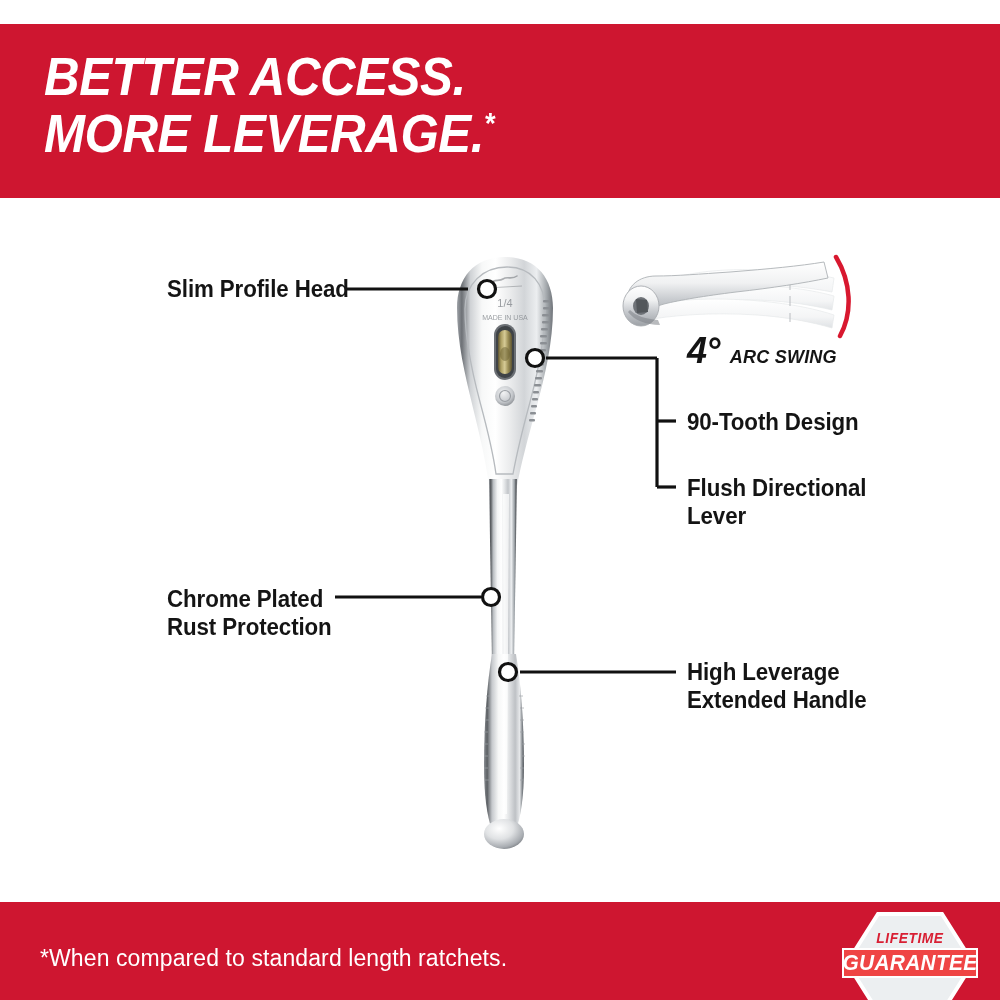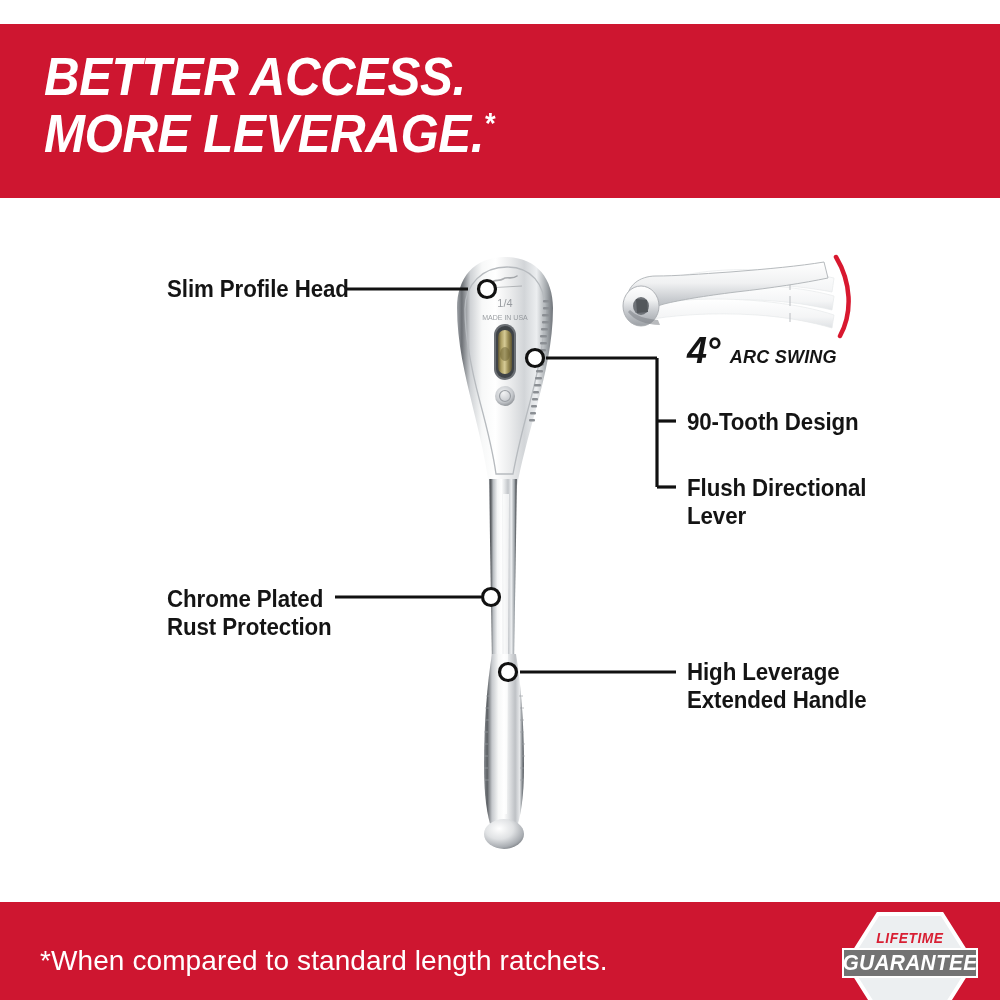--- a/index.html
+++ b/index.html
@@ -59,21 +59,21 @@
   }
 
   
   #footnote {
     position: absolute;
     left: 40px;
     top: 921px;
     color: #ffffff;
     font-family: "Liberation Sans", sans-serif;
     font-weight: 400;
-    font-size: 28px;
+    font-size: 23px;
     letter-spacing: 0.1px;
     white-space: nowrap;
   }
 
   
   #badge {
     position: absolute;
     left: 845px;
     top: 888px;
     width: 130px;
@@ -98,21 +98,21 @@
     font-size: 15px;
     letter-spacing: 0.6px;
     transform: scaleX(0.92);
   }
   .badge-guarantee-wrap {
     position: absolute;
     left: -3px;
     top: 36px;
     width: 136px;
     height: 30px;
-    background: #737373;
+    background: #ef4444;
     border: 2px solid #ffffff;
     box-sizing: border-box;
     display: flex;
     align-items: center;
     justify-content: center;
   }
   .badge-guarantee {
     color: #ffffff;
     font-family: "Liberation Sans Narrow", "Liberation Sans", sans-serif;
     font-weight: 700;

